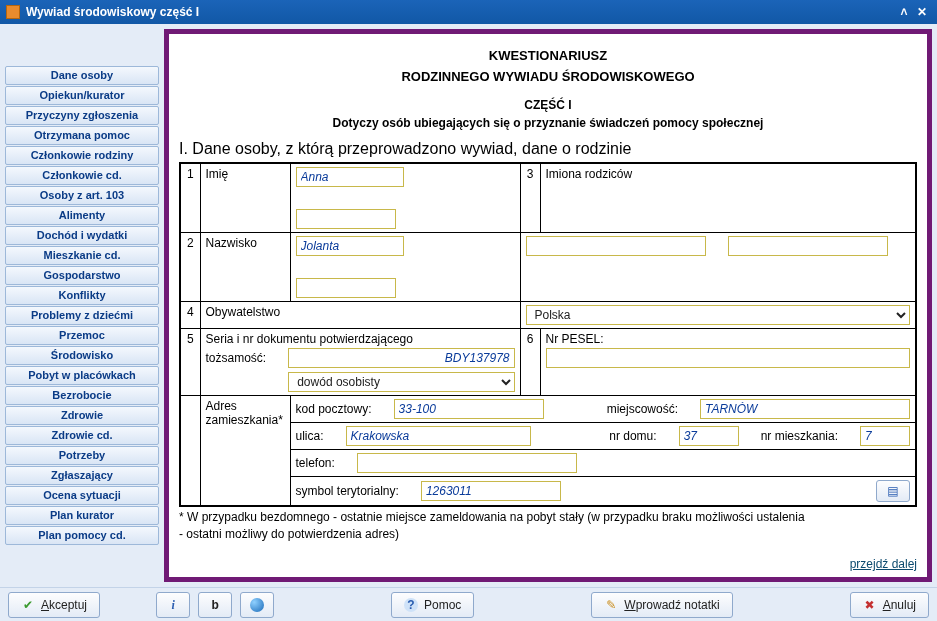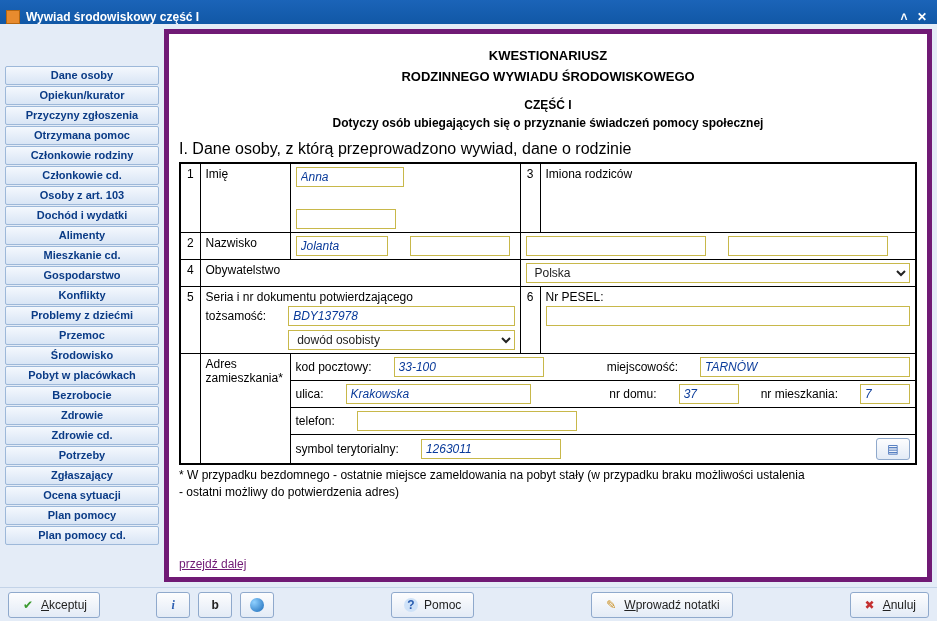--- a/index.html
+++ b/index.html
@@ -1,21 +1,21 @@
 <!DOCTYPE html>
 <html><head>
 <meta charset="utf-8">
 <style>
   * { box-sizing: border-box; }
   html, body { margin:0; padding:0; font-family: Tahoma, Arial, sans-serif; font-size:12px; }
   body { background:#6b8ec5; }
   .window { width:937px; height:621px; margin:0 auto; background:#6b8ec5; display:flex; flex-direction:column; }
   .titlebar {
     height:24px; background:linear-gradient(#1b64b8,#1158a6);
-    color:#fff; display:flex; align-items:flex-end; padding:0 6px;
+    color:#fff; display:flex; align-items:center; padding:0 6px;
     font-weight:bold; font-size:12px;
   }
   .titlebar .t-icon {
     width:14px; height:14px; background:#e88b2e; border:1px solid #b56610;
     margin-right:6px;
   }
   .titlebar .spacer { flex:1; }
   .titlebar .win-btn { width:18px; text-align:center; cursor:pointer; font-weight:bold; }
   .client { flex:1; background:#e4ecf7; padding:5px; display:flex; gap:5px; min-height:0; }
   .sidebar { width:154px; display:flex; flex-direction:column; gap:0;justify-content:center; }
@@ -48,21 +48,21 @@
   .lbl { white-space:nowrap; }
   input.y, select.y {
     border:1px solid #c8b84a; background:#fff;
     color:#0a3b9a; font-style:italic; font-family:inherit;
     font-size:12px; height:20px; padding:0 4px;
   }
   select.y, input.y.wide { font-style:normal; color:#222; }
   .row { display:flex; align-items:center; gap:22px; flex-wrap:wrap; }
   .row > span { white-space:nowrap; }
   .note { font-size:12px; margin-top:2px; line-height:1.4; }
-  .link { color:#701a75; text-decoration:underline; text-align:left; cursor:pointer; margin-top:auto; padding-top:8px; }
+  .link { color:#0c4a6e; text-decoration:underline; text-align:right; cursor:pointer; margin-top:auto; padding-top:8px; }
   .footer {
     height:34px; background:#e4ecf7; padding:4px 8px;
     display:flex; align-items:center; gap:8px;
     border-top:1px solid #c3d3e8;
   }
   .btn {
     background:linear-gradient(#fdfdfe,#e3ebf6);
     border:1px solid #8fa9cc; border-radius:3px;
     height:26px; padding:0 12px; display:inline-flex; align-items:center;
     gap:6px; font-size:12px; cursor:pointer; color:#222;
@@ -101,36 +101,36 @@
   <div class="client">
 
     <div class="sidebar">
       <div class="side-item">Dane osoby</div>
       <div class="side-item">Opiekun/kurator</div>
       <div class="side-item">Przyczyny zgłoszenia</div>
       <div class="side-item">Otrzymana pomoc</div>
       <div class="side-item">Członkowie rodziny</div>
       <div class="side-item">Członkowie cd.</div>
       <div class="side-item">Osoby z art. 103</div>
+      <div class="side-item">Alimenty</div>
       <div class="side-item">Dochód i wydatki</div>
-      <div class="side-item">Alimenty</div>
       <div class="side-item">Mieszkanie cd.</div>
       <div class="side-item">Gospodarstwo</div>
       <div class="side-item">Konflikty</div>
       <div class="side-item">Problemy z dziećmi</div>
       <div class="side-item">Przemoc</div>
       <div class="side-item">Środowisko</div>
       <div class="side-item">Pobyt w placówkach</div>
       <div class="side-item">Bezrobocie</div>
       <div class="side-item">Zdrowie</div>
       <div class="side-item">Zdrowie cd.</div>
       <div class="side-item">Potrzeby</div>
       <div class="side-item">Zgłaszający</div>
       <div class="side-item">Ocena sytuacji</div>
-      <div class="side-item">Plan pomocy</div>
+      <div class="side-item">Plan kurator</div>
       <div class="side-item">Plan pomocy cd.</div>
     </div>
 
     <div class="main">
       <div class="hdr">KWESTIONARIUSZ</div>
       <div class="hdr">RODZINNEGO WYWIADU ŚRODOWISKOWEGO</div>
       <div class="hdr small">CZĘŚĆ I</div>
       <div class="hdr" style="font-size:12px;margin-top:4px;">Dotyczy osób ubiegających się o przyznanie świadczeń pomocy społecznej</div>
 
       <div class="section-title">I. Dane osoby, z którą przeprowadzono wywiad, dane o rodzinie</div>
@@ -148,21 +148,21 @@
             </div>
           </td>
           <td class="numcell">3</td>
           <td colspan="2">Imiona rodziców</td>
         </tr>
         <tr>
           <td class="numcell">2</td>
           <td class="lbl">Nazwisko</td>
           <td>
             <div class="row">
-              <input class="y" style="width: 92px;" value="Jolanta">
+              <input class="y" style="width: 108px;" value="Jolanta">
               <input class="y" style="width: 100px;" value="">
             </div>
           </td>
           <td style="border-left:1px solid #000;border-top:none" colspan="3">
             <div class="row">
               <input class="y" style="width: 180px;" value="">
               <input class="y" style="width: 160px;" value="">
             </div>
           </td>
         </tr>
@@ -174,21 +174,21 @@
               <option>Polska</option>
             </select>
           </td>
         </tr>
         <tr>
           <td class="numcell">5</td>
           <td colspan="2">
             <div>Seria i nr dokumentu potwierdzającego</div>
             <div class="row" style="margin-top:2px">
               <span>tożsamość:</span>
-              <input class="y" style="flex: 1 1 0%; min-width: 120px;" value="BDY137978">
+              <input class="y" style="flex: 1 1 0%; min-width: 120px; text-align: right;" value="BDY137978">
             </div>
             <div class="row" style="margin-top:4px">
               <span style="visibility:hidden">tożsamość:</span>
               <select class="y" style="flex:1;min-width:120px">
                 <option>dowód osobisty</option>
               </select>
             </div>
           </td>
           <td class="numcell">6</td>
           <td colspan="2">

